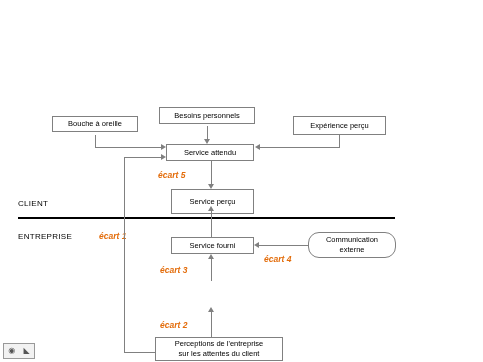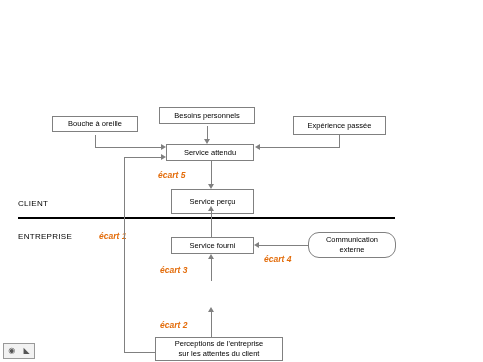--- a/index.html
+++ b/index.html
@@ -102,21 +102,21 @@
 </style>
 </head>
 <body>
 
 <div id="canvas">
 
   <div class="box" style="left:52px; top:116px; width:86px; height:16px;">Bouche à oreille</div>
 
   <div class="box" style="left:159px; top:107px; width:96px; height:17px;">Besoins personnels</div>
 
-  <div class="box" style="left:293px; top:116px; width:93px; height:19px;">Expérience passée</div>
+  <div class="box" style="left:293px; top:116px; width:93px; height:19px;">Expérience perçu</div>
 
   <div class="box" style="left:166px; top:144px; width:88px; height:17px;">Service attendu</div>
 
   <div class="box" style="left:171px; top:189px; width:83px; height:25px;">Service perçu</div>
 
   <div class="box" style="left:171px; top:237px; width:83px; height:17px;">Service fourni</div>
 
   <div class="box" style="left:308px; top:232px; width:88px; height:26px;border-radius:11px;">Communication
 externe</div>
 

